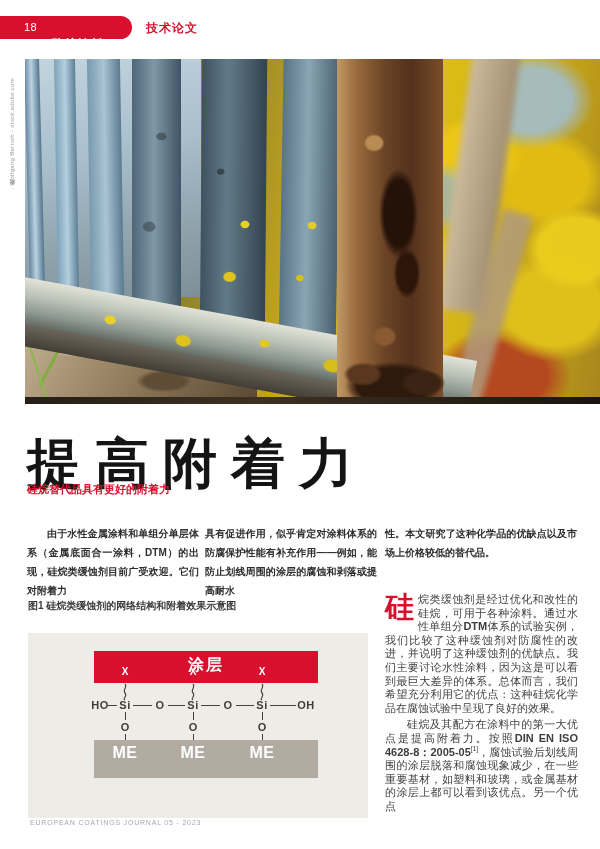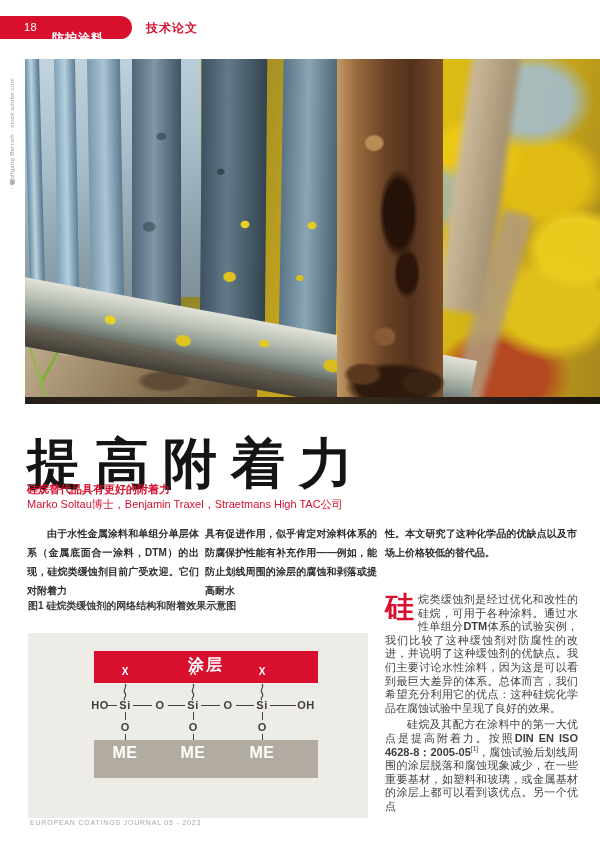--- a/index.html
+++ b/index.html
@@ -3,21 +3,21 @@
 <meta charset="utf-8">
 <style>
   html,body{margin:0;padding:0;background:#ffffff;}
   body{font-family:"Liberation Sans","DejaVu Sans",sans-serif;}
   #page{position:relative;width:600px;height:849px;background:#fff;overflow:hidden;}
 
   
   .hdr-pill{position:absolute;left:0;top:16px;width:132px;height:23px;background:var(--red);
     border-radius:0 12px 12px 0;color:#fff;}
   .hdr-pagenum{position:absolute;left:24px;top:5px;font-size:11px;font-weight:400;letter-spacing:.5px;}
-  .hdr-section{position:absolute;left:52px;top:14px;font-size:12px;font-weight:700;letter-spacing:1px;}
+  .hdr-section{position:absolute;left:52px;top:20px;font-size:12px;font-weight:700;letter-spacing:1px;}
   .hdr-type{position:absolute;left:146px;top:20px;font-size:12px;font-weight:700;color:var(--red);letter-spacing:1px;}
 
   
   .credit{position:absolute;left:8px;top:60px;height:130px;writing-mode:vertical-rl;
     transform:rotate(180deg);font-size:6px;color:#9a9a9a;letter-spacing:.3px;}
   .photo{position:absolute;left:25px;top:59px;width:575px;height:345px;overflow:hidden;
     background:
       radial-gradient(90px 70px at 88% 12%,rgba(160,190,215,.85) 0 45%,transparent 70%),
       radial-gradient(60px 50px at 72% 40%,rgba(150,180,205,.7) 0 40%,transparent 70%),
       radial-gradient(70px 55px at 96% 55%,rgba(235,205,30,.95) 0 55%,transparent 75%),
@@ -159,21 +159,20 @@
     <div class="p-abs bar bar6"></div>
     <div class="p-abs p-rail"></div>
     <div class="p-abs p-railface"></div>
     <div class="p-abs p-post"></div>
     <div class="p-abs p-debris"></div>
     <div class="p-abs p-band"></div>
   </div>
 
   <div class="title">提高附着力</div>
   <div class="subtitle">硅烷替代品具有更好的附着力</div>
-  <div class="authors">Marko Soltau博士，Benjamin Traxel，Straetmans High TAC公司</div>
 
   <div class="intro intro1">由于水性金属涂料和单组分单层体系（金属底面合一涂料，DTM）的出现，硅烷类缓蚀剂目前广受欢迎。它们对附着力</div>
   <div class="intro intro3">性。本文研究了这种化学品的优缺点以及市场上价格较低的替代品。</div>
   <div class="intro intro2">具有促进作用，似乎肯定对涂料体系的防腐保护性能有补充作用——例如，能防止划线周围的涂层的腐蚀和剥落或提高耐水</div>
 
   <div class="bodycol">
     <p class="p1"><span class="dropcap">硅</span><span><span>烷类缓蚀剂是经过优化和改性的硅烷，可用于各种涂料。通过水性单组分</span><span class="seg-bold">DTM</span><span>体系的试验实例，我们比较了这种缓蚀剂对防腐性的改进，并说明了这种缓蚀剂的优缺点。我们主要讨论水性涂料，因为这是可以看到最巨大差异的体系。总体而言，我们希望充分利用它的优点：这种硅烷化学品在腐蚀试验中呈现了良好的效果。</span></span></p>
     <p class="p2"><span>硅烷及其配方在涂料中的第一大优点是提高附着力。按照</span><span class="seg-bold">DIN EN ISO 4628-8：2005-05</span><sup>[1]</sup><span>，腐蚀试验后划线周围的涂层脱落和腐蚀现象减少，在一些重要基材，如塑料和玻璃，或金属基材的涂层上都可以看到该优点。另一个优点</span></p>
   </div>
 

